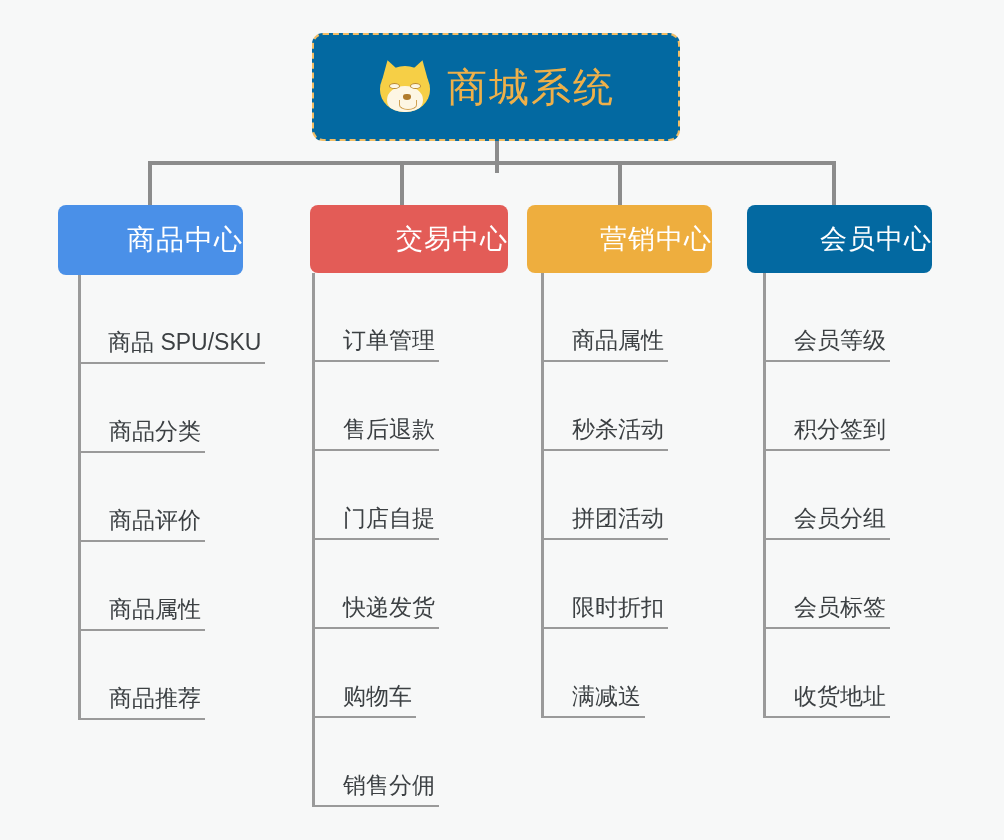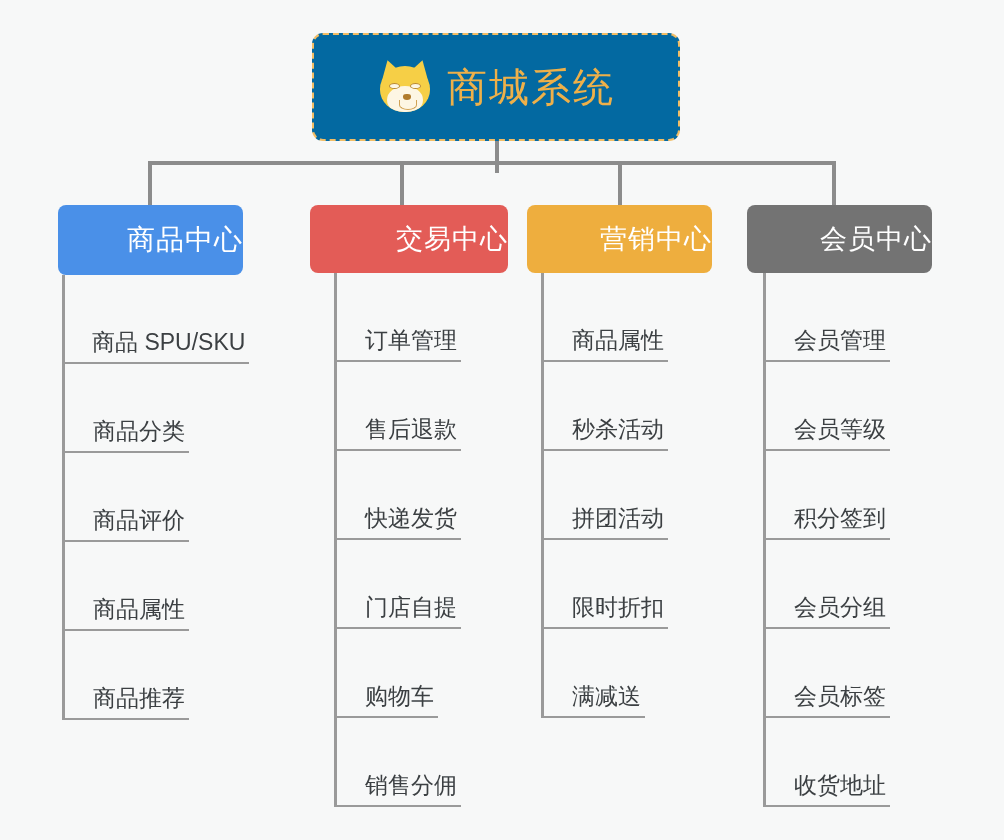--- a/index.html
+++ b/index.html
@@ -158,22 +158,22 @@
   .column.c2 .cat-box { width: 185px; }
   .column.c3 .cat-box { width: 185px; }
 
   
   .leaves {
     position: relative;
     margin-left: 15px;
     border-left: 3px solid #9a9a9a;
     padding-top: 0;
   }
-  .column.c0 .leaves { margin-left: 4px; }
-  .column.c1 .leaves { margin-left: 24px; }
+  .column.c0 .leaves { margin-left: 20px; }
+  .column.c1 .leaves { margin-left: 2px; }
   .column.c2 .leaves { margin-left: 14px; }
   .column.c3 .leaves { margin-left: 16px; }
 
   .leaf {
     height: 89px;
     position: relative;
     display: flex;
     align-items: flex-end;
     box-sizing: border-box;
   }
@@ -243,24 +243,24 @@
       <span>交易中心</span>
     </div>
     <div class="leaves">
       <div class="leaf">
           <span class="leaf-label">订单管理</span>
         </div>
       <div class="leaf">
           <span class="leaf-label">售后退款</span>
         </div>
       <div class="leaf">
+          <span class="leaf-label">门店自提</span>
+        </div>
+      <div class="leaf">
           <span class="leaf-label">快递发货</span>
-        </div>
-      <div class="leaf">
-          <span class="leaf-label">门店自提</span>
         </div>
       <div class="leaf">
           <span class="leaf-label">购物车</span>
         </div>
       <div class="leaf">
           <span class="leaf-label">销售分佣</span>
         </div>
     </div>
   </div>
 
@@ -281,28 +281,25 @@
       <div class="leaf">
           <span class="leaf-label">限时折扣</span>
         </div>
       <div class="leaf">
           <span class="leaf-label">满减送</span>
         </div>
     </div>
   </div>
 
   <div class="column c3">
-    <div class="cat-box" style="background:#737373">
+    <div class="cat-box" style="background:#0369a1">
       <span>会员中心</span>
     </div>
     <div class="leaves">
       <div class="leaf">
-          <span class="leaf-label">会员管理</span>
-        </div>
-      <div class="leaf">
           <span class="leaf-label">会员等级</span>
         </div>
       <div class="leaf">
           <span class="leaf-label">积分签到</span>
         </div>
       <div class="leaf">
           <span class="leaf-label">会员分组</span>
         </div>
       <div class="leaf">
           <span class="leaf-label">会员标签</span>

